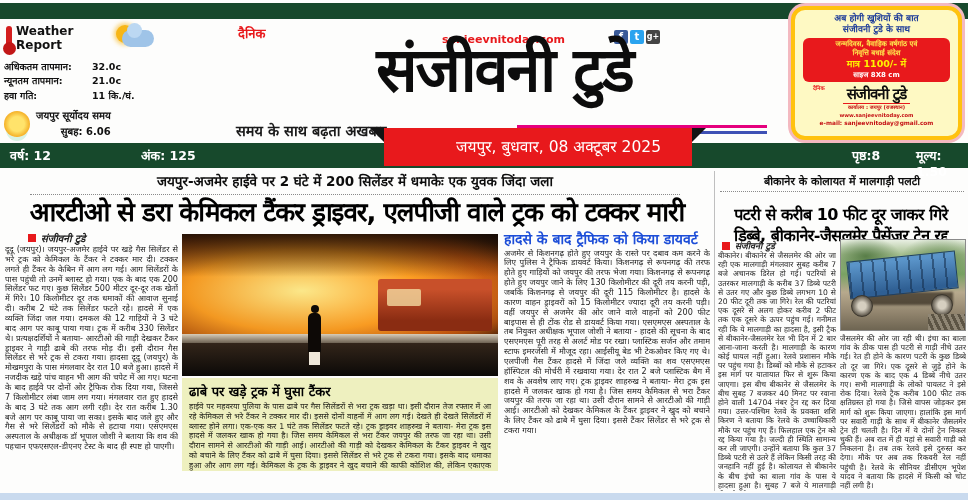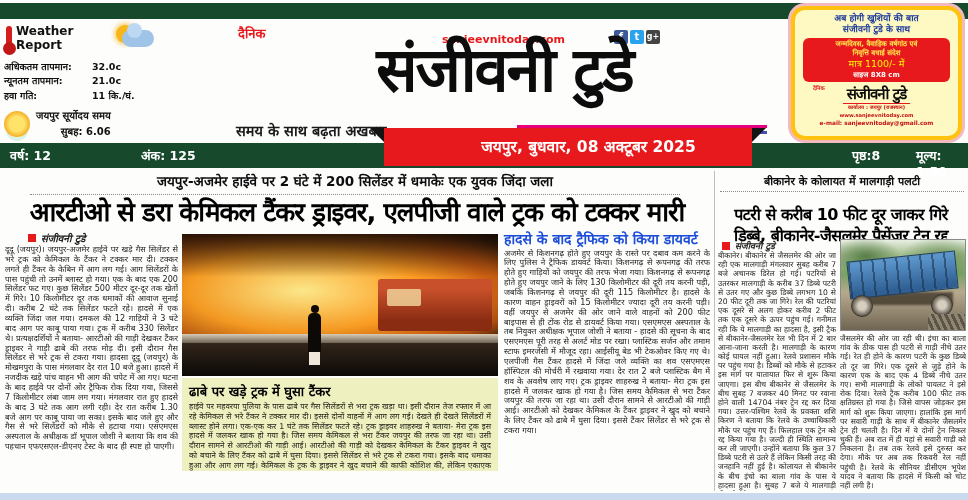--- a/index.html
+++ b/index.html
@@ -44,35 +44,35 @@
   .mh-lines { position:absolute; right:10px; bottom:4px; width:250px; }
   .mh-lines .l1 { height:3px; background:#e5007e; margin-bottom:3px; }
   .mh-lines .l2 { height:3px; background:#3f51b5; }
 
   
   .adbox { position:absolute; left:791px; top:6px; width:171px; height:134px; background:#fef9c3;
     border:4px solid #ffc20e; border-radius:14px; box-shadow:0 0 0 3px #f3b9c0; padding:3px 4px; text-align:center; overflow:hidden; }
   .ad-l { color:#1f3d99; font-weight:800; font-size:9px; line-height:1.25; }
   .ad-offer { background:#e8191c; border-radius:6px; margin:2px 4px; padding:2px 1px 3px; }
   .ad-offer .o1 { color:#ffe94d; font-weight:700; font-size:7px; line-height:1.3; }
-  .ad-price { color:#fff200; font-weight:400; font-size:9.5px; line-height:1.3; }
+  .ad-price { color:#fff200; font-weight:700; font-size:9.5px; line-height:1.3; }
   .ad-size { color:#ffffff; font-weight:700; font-size:7px; }
   .ad-brand-row { position:relative; margin-top:1px; }
   .ad-daily { position:absolute; left:14px; top:0; color:#e8191c; font-size:5.5px; font-weight:800; }
   .ad-brand { font-size:15px; font-weight:900; color:#0c0c0c; letter-spacing:-1px; line-height:1.2; border-bottom:1px solid #e8191c; display:inline-block; padding:0 4px; }
   .ad-contact { color:#c40f14; font-size:5.2px; font-weight:700; line-height:1.5; }
   .ad-email { color:#c40f14; font-size:5.8px; font-weight:800; }
 
   
   .infobar { position:absolute; top:143px; left:0; right:0; height:25px; background:#17492c; color:#fff; font-weight:700; font-size:12.5px; }
   .ib-item { position:absolute; top:4px; }
   .ib-year { left:10px; } .ib-issue { left:141px; }
   .ib-pages { left:852px; } .ib-price { left:916px; }
-  .datebox { position:absolute; left:384px; top:-15px; width:368px; height:38px; background:#e8191c; color:#fff;
-    font-weight:700; font-size:15.5px; text-align:center; line-height:38px;padding-left:41px; }
+  .datebox { position:absolute; left:384px; top:-15px; width:308px; height:38px; background:#e8191c; color:#fff;
+    font-weight:400; font-size:15.5px; text-align:center; line-height:38px;padding-left:41px; }
   .datebox::before, .datebox::after { content:""; position:absolute; top:0; border-style:solid; }
   .datebox::before { left:-14px; border-width:0 14px 14px 0; border-color:transparent #141414 transparent transparent; }
   .datebox::after  { right:-14px; border-width:14px 14px 0 0; border-color:#141414 transparent transparent transparent; }
 
   
   .kicker { font-weight:800; color:#0d0d0d; text-align:center; }
   .dotted { border-bottom:1.5px dotted #8a8a8a; }
   .byline { display:flex; align-items:center; font-style:italic; font-weight:700; color:#222; }
   .byline .sq { width:8px; height:8px; background:#e8191c; margin-right:5px; }
   .bodytext { text-align:justify; color:#1d1d1d; overflow:hidden; }

